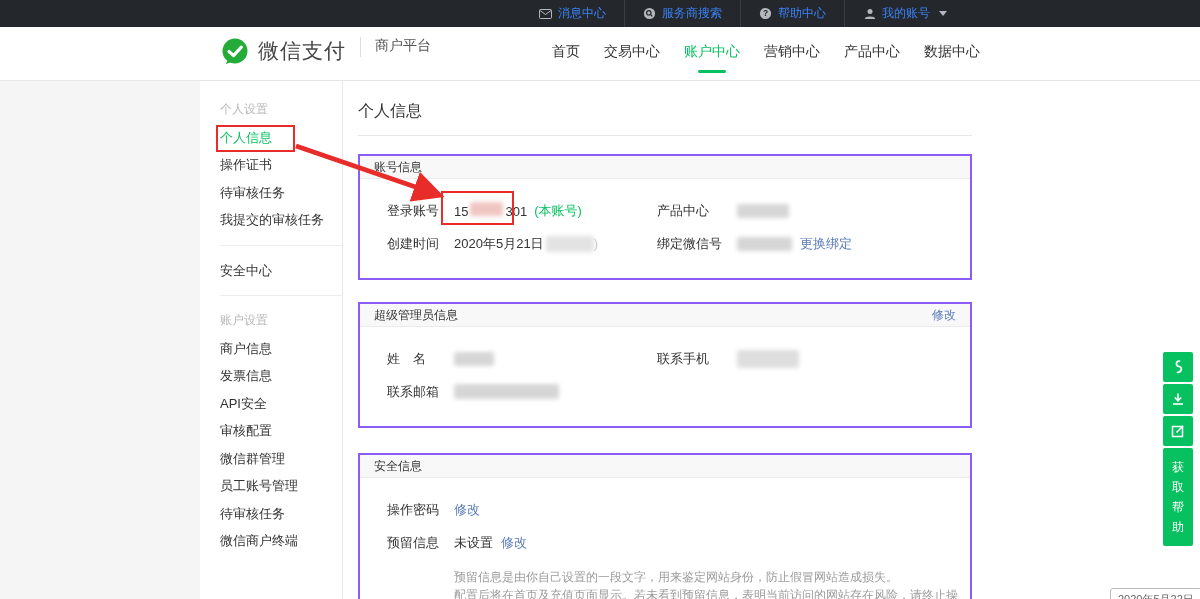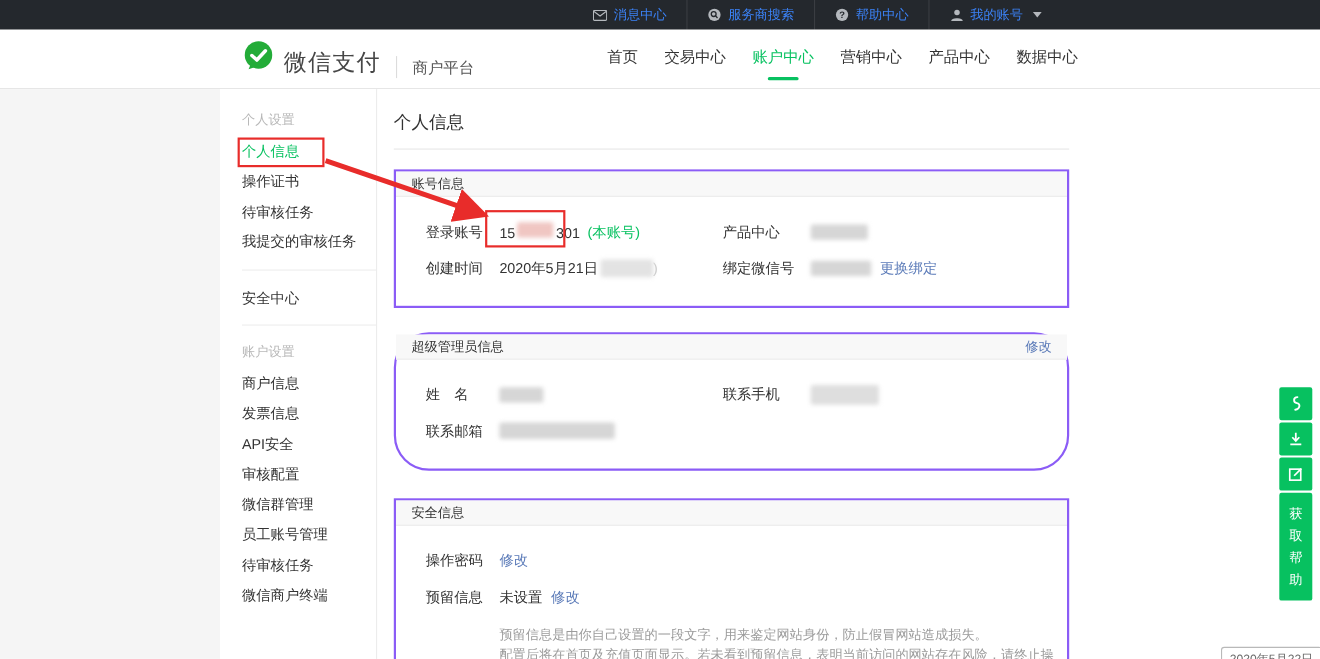--- a/index.html
+++ b/index.html
@@ -11,21 +11,21 @@
   .topbar { height:27px; background:#24282d; display:flex; justify-content:flex-end; align-items:stretch; }
   .topbar-menu { display:flex; margin-right:235px; }
   .tb-item { display:flex; align-items:center; gap:6px; padding:0 18px; font-size:12px; color:#3b82f6; cursor:pointer; position:relative; }
   .tb-item + .tb-item { border-left:1px solid rgba(255,255,255,0.10); }
   .tb-ic { display:inline-flex; width:13px; height:13px; align-items:center; justify-content:center; }
   .tb-ic svg { display:block; }
   .caret { width:0; height:0; border-left:4px solid transparent; border-right:4px solid transparent; border-top:5px solid #b4b8bd; margin-left:3px; }
 
   
   .header { height:54px; background:#fff; border-bottom:1px solid #e6e6e6; display:flex; align-items:center; padding-left:220px; }
-  .brand { display:flex; align-items:flex-end; }
+  .brand { display:flex; align-items:flex-start; }
   .brand-text { font-size:21px; color:#464646; margin-left:8px; letter-spacing:1px; }
   .brand-sep { width:1px; height:20px; background:#dcdcdc; margin:0 14px; }
   .portal { font-size:14px; color:#555; }
   .nav { display:flex; margin-left:auto; margin-right:220px; gap:24px; }
   .nav-item { font-size:14px; color:#333; padding:6px 0 10px; position:relative; cursor:pointer; white-space:nowrap; }
   .nav-item.active { color:#07c160; }
   .nav-item.active::after { content:""; position:absolute; left:50%; transform:translateX(-50%); bottom:-2px; width:28px; height:3px; background:#07c160; border-radius:2px; }
 
   
   .content-row { display:flex; height:518px; }
@@ -35,21 +35,21 @@
   .side-item { font-size:13px; color:#333; line-height:27.5px; cursor:pointer; white-space:nowrap; }
   .side-item.active { color:#07c160; }
   .side-div { border-top:1px solid #ededed; margin:11px 0; }
 
   .main { flex:1; background:#fff; padding:20px 0 0 15px; position:relative; }
   .page-title { font-size:16px; color:#333; }
   .title-div { border-top:1px solid #e7e7e7; margin-top:13px; width:614px; }
 
   .sec { width:614px; border:2px solid #8b5cf6; background:#fff; }
   .sec1 { margin-top:18px; }
-  .sec2 { margin-top:22px;border-radius:32px; }
+  .sec2 { margin-top:22px; }
   .sec3 { margin-top:25px; min-height:170px; }
   .sec-head { background:#f8f8f8; border-bottom:1px solid #ececec; height:23px; display:flex; align-items:center; padding:0 14px; font-size:12px; color:#333; position:relative; }
   .sec-head .head-action { position:absolute; right:14px; font-size:12px; }
   .sec-body { padding:15px 0 18px; }
   .info-row { display:flex; padding-left:27px; height:33px; align-items:center; font-size:13px; color:#333; }
   .cell-l { width:270px; display:flex; align-items:center; }
   .cell-r { display:flex; align-items:center; }
   .lbl { display:inline-block; width:67px; color:#333; flex:none; }
   .lbl-r { display:inline-block; width:80px; color:#333; flex:none; }
   .green-note { color:#07c160; margin-left:7px; }

